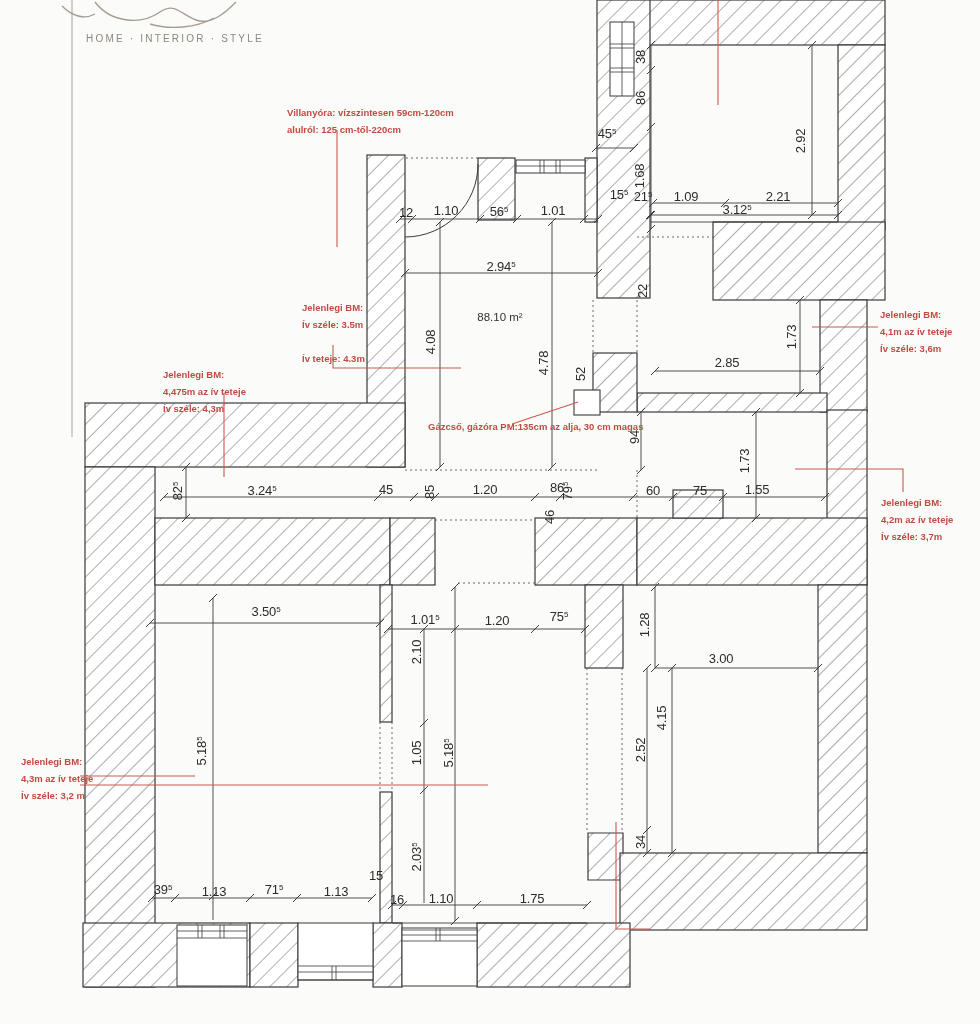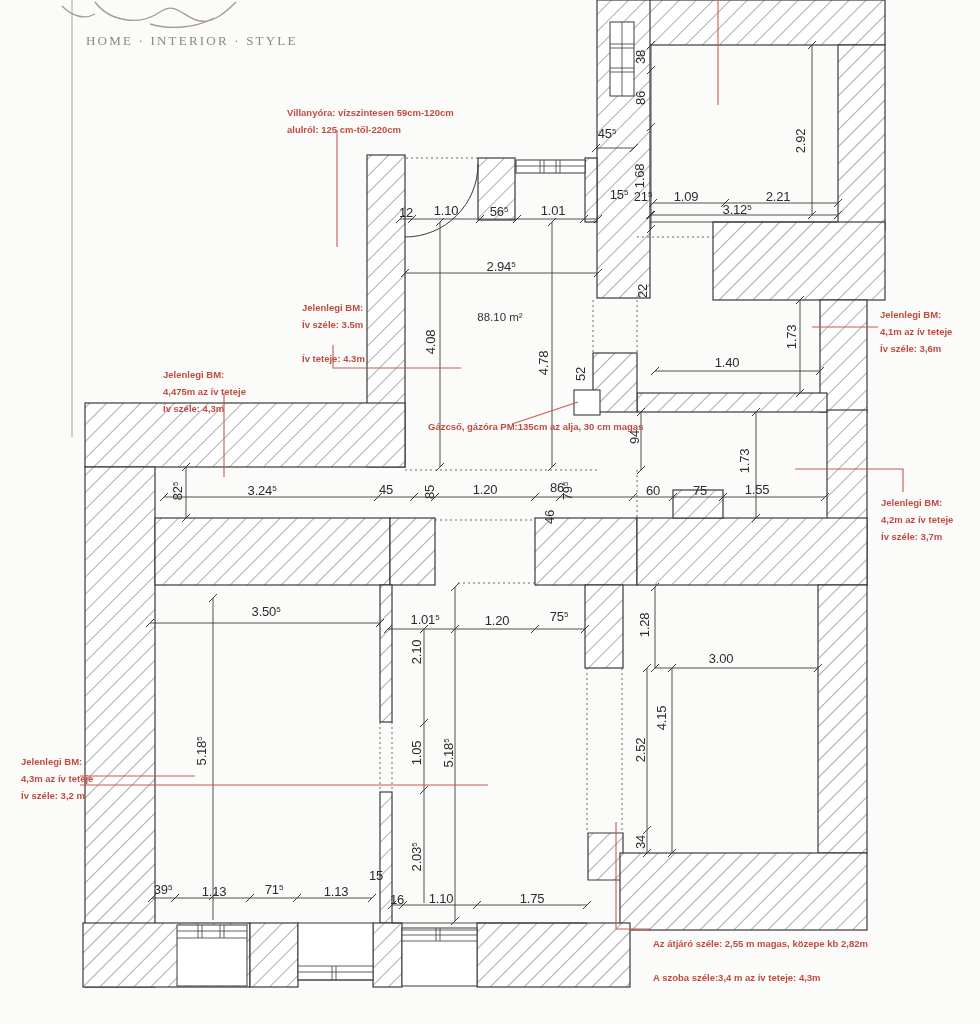--- a/index.html
+++ b/index.html
@@ -8,22 +8,22 @@
   #plan-svg{position:absolute;left:0;top:0;}
   #labels{position:absolute;left:0;top:0;width:980px;height:1024px;pointer-events:none;}
   .dim{position:absolute;transform:translate(-50%,-50%);font-size:13px;color:#2c2c2c;
        white-space:nowrap;letter-spacing:-0.2px;}
   .dim.rot{transform:translate(-50%,-50%) rotate(-90deg);}
   .dim sup{font-size:8px;vertical-align:4px;}
   .annot{position:absolute;font-size:9.5px;line-height:17px;font-weight:700;color:#c14b42;
          white-space:nowrap;}
   .area-label{position:absolute;transform:translate(-50%,-50%);font-size:11.5px;color:#333;
               white-space:nowrap;}
-  #logo{position:absolute;left:86px;top:33px;font-family:Liberation Serif, serif;
-        font-size:13px;letter-spacing:2.2px;color:#8f867c;white-space:nowrap;}
+  #logo{position:absolute;left:86px;top:33px;font-family:Liberation Sans, sans-serif;
+        font-size:10px;letter-spacing:2.2px;color:#8f867c;white-space:nowrap;}
 </style>
 </head>
 <body>
 
 <div id="stage">
 
   <svg id="plan-svg" width="980" height="1024" viewBox="0 0 980 1024">
     <defs>
       <pattern id="hatch" width="12" height="12" patternUnits="userSpaceOnUse" patternTransform="rotate(45)">
         <rect width="12" height="12" fill="#ffffff"></rect>
@@ -128,21 +128,21 @@
       <div class="dim" style="left: 406px; top: 212px;">12</div>
       <div class="dim" style="left: 446px; top: 210px;">1.10</div>
       <div class="dim" style="left: 499px; top: 211px; text-align: center;">56<sup>5</sup></div>
       <div class="dim" style="left: 553px; top: 210px;">1.01</div>
       <div class="dim" style="left: 591px; top: 194px; margin-left: 28px;">15<sup>5</sup></div>
       <div class="dim" style="left: 501px; top: 266px;">2.94<sup>5</sup></div>
       <div class="dim rot" style="left: 430px; top: 342px;">4.08</div>
       <div class="dim rot" style="left: 543px; top: 363px;">4.78</div>
       <div class="dim rot" style="left: 580px; top: 374px;">52</div>
       <div class="dim rot" style="left: 642px; top: 291px;">22</div>
-      <div class="dim" style="left: 727px; top: 362px;">1.40</div>
+      <div class="dim" style="left: 727px; top: 362px;">2.85</div>
       <div class="dim rot" style="left: 791px; top: 337px;">1.73</div>
       <div class="dim rot" style="left: 634px; top: 437px;">94</div>
       <div class="dim rot" style="left: 177px; top: 491px;">82<sup>5</sup></div>
       <div class="dim" style="left: 262px; top: 490px;">3.24<sup>5</sup></div>
       <div class="dim" style="left: 386px; top: 489px;">45</div>
       <div class="dim rot" style="left: 429px; top: 492px;">85</div>
       <div class="dim" style="left: 485px; top: 489px;">1.20</div>
       <div class="dim" style="left: 557px; top: 487px;">86</div>
       <div class="dim rot" style="left: 567px; top: 491px;">79<sup>5</sup></div>
       <div class="dim rot" style="left: 549px; top: 517px;">46</div>
@@ -172,15 +172,14 @@
       <div class="dim" style="left: 397px; top: 899px;">16</div>
       <div class="dim" style="left: 441px; top: 898px;">1.10</div>
       <div class="dim" style="left: 532px; top: 898px;">1.75</div>
       <div class="annot" style="left: 287px; top: 104px;">Villanyóra: vízszintesen 59cm-120cm<br>alulról: 125 cm-től-220cm</div>
       <div class="annot" style="left: 302px; top: 299px;">Jelenlegi BM:<br>Ív széle: 3.5m<br>&nbsp;<br>Ív teteje: 4.3m</div>
       <div class="annot" style="left: 163px; top: 366px;">Jelenlegi BM:<br>4,475m az ív teteje<br>Ív széle: 4,3m</div>
       <div class="annot" style="left: 428px; top: 418px;">Gázcső, gázóra PM:135cm az alja, 30 cm magas</div>
       <div class="annot" style="left: 880px; top: 306px;">Jelenlegi BM:<br>4,1m az ív teteje<br>Ív széle: 3,6m</div>
       <div class="annot" style="left: 881px; top: 494px;">Jelenlegi BM:<br>4,2m az ív teteje<br>Ív széle: 3,7m</div>
       <div class="annot" style="left: 21px; top: 753px;">Jelenlegi BM:<br>4,3m az ív teteje<br>Ív széle: 3,2 m</div>
-      <div class="annot" style="left: 653px; top: 935px;">Az átjáró széle: 2,55 m magas, közepe kb 2,82m<br>&nbsp;<br>A szoba széle:3,4 m az ív teteje: 4,3m</div>
     </div>
 </div>
 
 </body></html>

